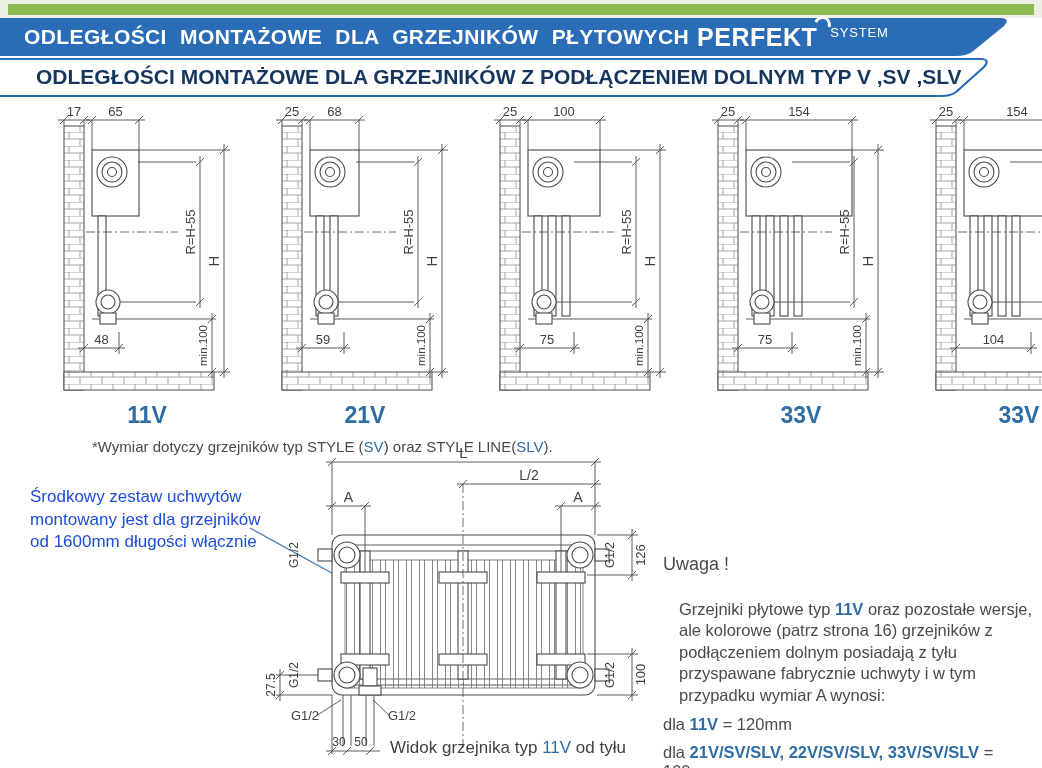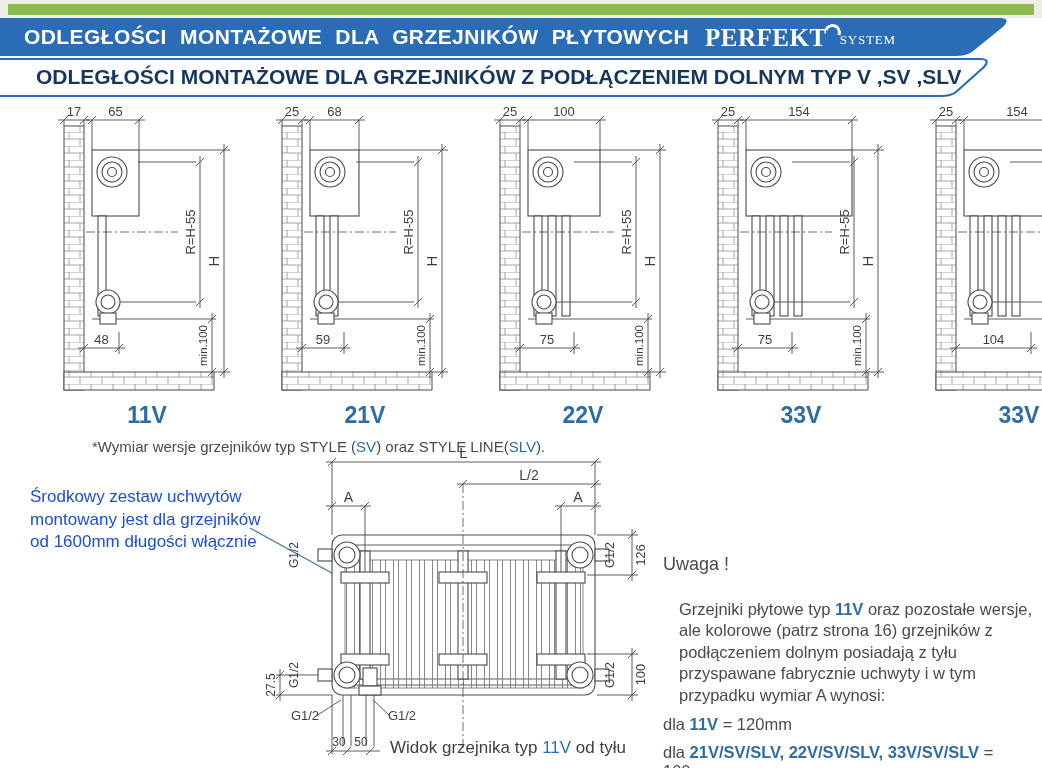--- a/index.html
+++ b/index.html
@@ -5,21 +5,21 @@
   html,body{margin:0;padding:0;background:#fff;}
   .page{position:relative;width:1042px;height:768px;background:#fff;overflow:hidden;
         font-family:"Liberation Sans",sans-serif;color:#4a4a4a;}
   
   .strip{position:absolute;top:0;left:0;width:100%;height:18px;background:#edefe7;}
   .greenbar{position:absolute;top:4px;left:8px;width:1026px;height:11px;background:#8cba4e;}
   
   .ribbon-blue-svg{position:absolute;top:18px;left:0;}
   .ribbon-blue-text{position:absolute;top:18px;left:24px;height:38px;display:flex;align-items:center;}
   .hdr-title{color:#fff;font-weight:bold;font-size:21px;letter-spacing:.4px;word-spacing:7px;white-space:nowrap;}
-  .brand{display:flex;align-items:flex-end;margin-left:16px;font-family:Liberation Serif, serif;}
+  .brand{display:flex;margin-left:8px;}
   .brand-main{color:#fff;font-weight:bold;font-size:25px;letter-spacing:.5px;line-height:1;}
   .brand-hook{display:inline-block;width:11px;height:11px;border:3px solid #fff;border-radius:50%;
               border-bottom-color:transparent;border-left-color:transparent;transform:rotate(-25deg);
               position:relative;top:-9px;margin-left:-3px;}
   .brand-sub{color:#fff;font-size:13px;letter-spacing:.8px;margin-left:-1px;margin-bottom:2px;}
   .ribbon-white-svg{position:absolute;top:57px;left:0;}
   .ribbon-white-text{position:absolute;top:58px;left:36px;height:38px;line-height:38px;
                      font-size:21px;font-weight:bold;color:#17365d;white-space:nowrap;}
   
   #diagrams{position:absolute;left:58px;top:104px;width:930px;display:flex;justify-content:space-between;gap:40px;}
@@ -219,21 +219,21 @@
           <text x="137" y="128" font-size="13" text-anchor="middle" class="dt" transform="rotate(-90 137 128)">R=H-55</text>
           <line x1="154" y1="209" x2="154" y2="274" class="dl"></line>
           <line x1="150" y1="219" x2="158" y2="211" class="dl"></line>
           <line x1="150" y1="272" x2="158" y2="264" class="dl"></line>
           <text x="149" y="241.5" font-size="11.5" text-anchor="middle" class="dt" transform="rotate(-90 149 241.5)">min.100</text>
           <line x1="20" y1="244" x2="86" y2="244" class="dl"></line>
           <line x1="22" y1="248" x2="30" y2="240" class="dl"></line>
           <line x1="76" y1="248" x2="84" y2="240" class="dl"></line>
           <text x="53" y="240" font-size="13" text-anchor="middle" class="dt">75</text>
           <line x1="80" y1="228" x2="80" y2="250" class="dl"></line>
-        </svg><figcaption class="dlabel">22V</figcaption></figure>
+        </svg></figure>
       <figure class="diag"><svg viewBox="0 0 178 292" width="178" height="292">
           <rect x="6" y="22" width="20" height="264" class="brick"></rect>
           <rect x="6" y="268" width="150" height="18" class="brick"></rect>
           <line x1="34" y1="215" x2="158" y2="215" class="dl"></line>
           <rect x="34" y="46" width="106" height="66" class="ln"></rect>
           <circle cx="54" cy="68" r="15" class="ln"></circle>
           <circle cx="54" cy="68" r="10" class="ln"></circle>
           <circle cx="54" cy="68" r="4.5" class="ln"></circle>
           <rect x="40" y="112" width="8" height="100" class="ln"></rect>
           <rect x="54" y="112" width="8" height="100" class="ln"></rect>
@@ -322,21 +322,21 @@
           <line x1="150" y1="272" x2="158" y2="264" class="dl"></line>
           <text x="149" y="241.5" font-size="11.5" text-anchor="middle" class="dt" transform="rotate(-90 149 241.5)">min.100</text>
           <line x1="20" y1="244" x2="107" y2="244" class="dl"></line>
           <line x1="22" y1="248" x2="30" y2="240" class="dl"></line>
           <line x1="97" y1="248" x2="105" y2="240" class="dl"></line>
           <text x="63.5" y="240" font-size="13" text-anchor="middle" class="dt">104</text>
           <line x1="101" y1="228" x2="101" y2="250" class="dl"></line>
         </svg><figcaption class="dlabel">33V</figcaption></figure>
     </div>
 
-  <div class="footnote"><span>*Wymiar wersje grzejników typ STYLE (</span><span class="blue">SV</span><span>) oraz STYLE LINE(</span><span class="blue">SLV</span><span>).</span></div>
+  <div class="footnote"><span>*Wymiar dotyczy grzejników typ STYLE (</span><span class="blue">SV</span><span>) oraz STYLE LINE(</span><span class="blue">SLV</span><span>).</span></div>
 
   <div class="left-note">
     <div>Środkowy zestaw uchwytów</div>
     <div>montowany jest dla grzejników</div>
     <div>od 1600mm długości włącznie</div>
   </div>
 
   <div id="rear"><svg viewBox="0 0 430 320" width="430" height="320">
         <line x1="10" y1="80" x2="221" y2="196" class="leader"></line>
         <rect x="92" y="87" width="263" height="160" rx="10" class="ln"></rect>

